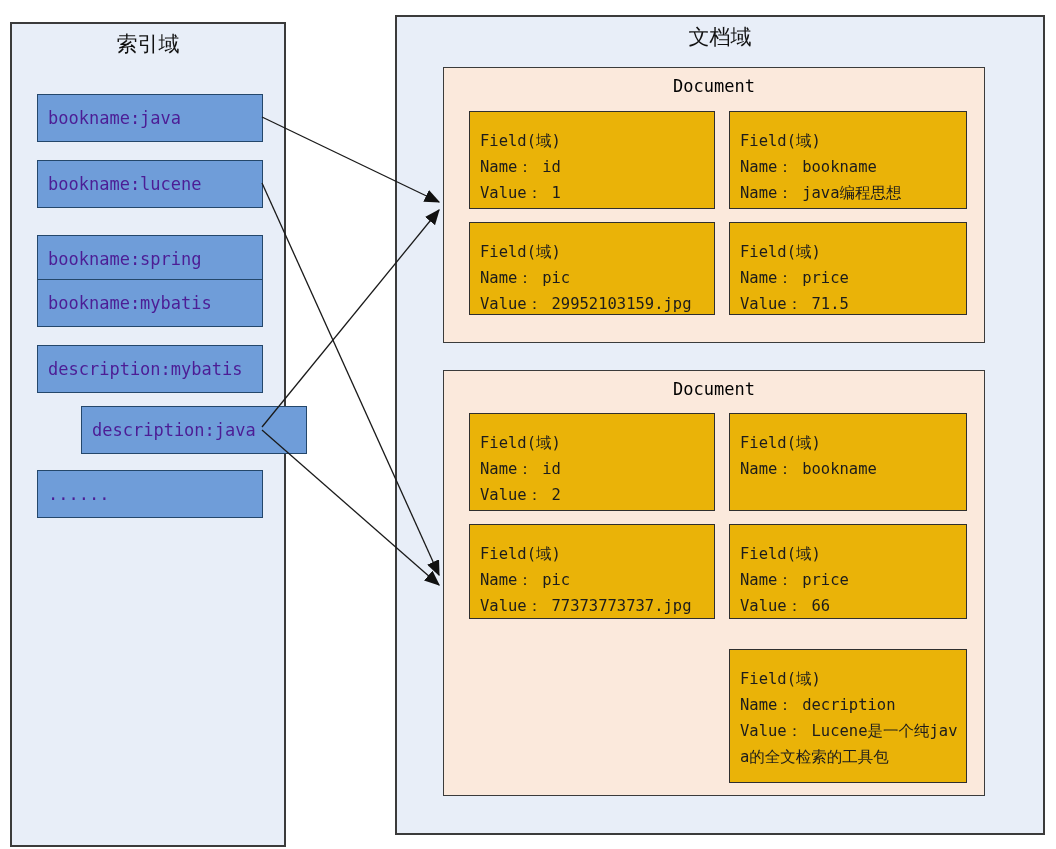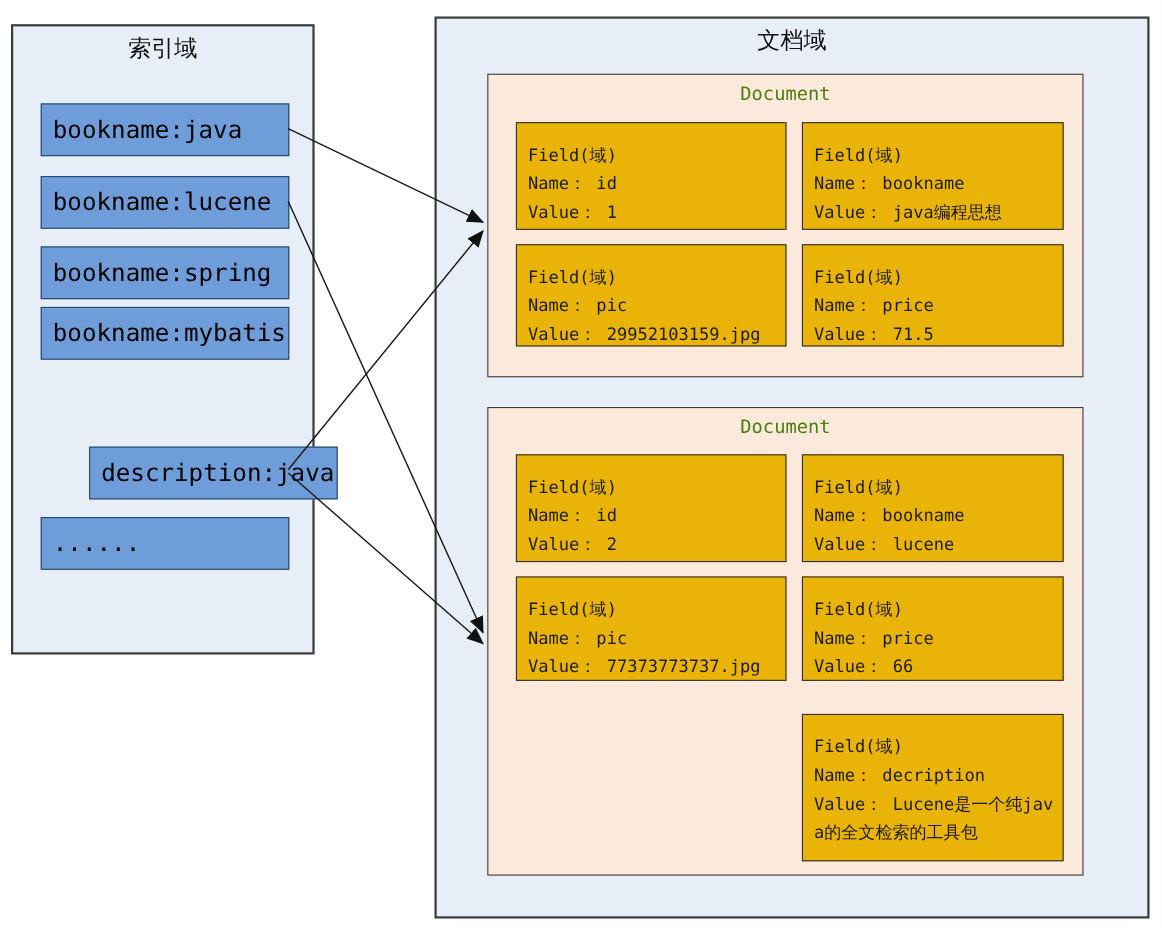--- a/index.html
+++ b/index.html
@@ -11,54 +11,57 @@
     position:absolute;background:#e8eef8;border:2px solid #3b3b3b;box-sizing:border-box;
   }
   .panel-title{
     position:absolute;top:6px;left:0;width:100%;text-align:center;
     font-family:"Liberation Serif","DejaVu Serif",serif;font-size:21px;color:#111;
   }
   .term-box{
     position:absolute;left:25px;width:226px;height:48px;background:#6f9dd9;
     border:1px solid #24476b;box-sizing:border-box;display:flex;align-items:center;
   }
-  .term-box span{font-size:22px;padding-left:10px;color:#000000;white-space:nowrap;}
+  .term-box span{font-size:17px;padding-left:10px;color:#4c1d95;white-space:nowrap;}
   .document{
     position:absolute;background:#fbe9dc;border:1.5px solid #3b3b3b;box-sizing:border-box;
   }
   .doc-title{
-    position:absolute;top:8px;left:0;width:100%;text-align:center;font-size:17px;color:#4d7c0f;
+    position:absolute;top:8px;left:0;width:100%;text-align:center;font-size:17px;color:#000000;
   }
   .field{
     position:absolute;background:#eab308;border:1.5px solid #2f2f2f;box-sizing:border-box;
     padding:16px 8px 0 10px;overflow:hidden;
   }
   .fline{font-size:15.5px;line-height:26px;word-break:break-all;}
   svg.arrows{position:absolute;left:0;top:0;pointer-events:none;}
   svg.arrows line{stroke:#1a1a1a;stroke-width:1.3;}
 </style>
 </head>
 <body>
 
 <div id="canvas">
 
-  <div class="panel" style="left:10px;top:22px;width:276px;height:573px;padding-left:28px;">
+  <div class="panel" style="left:10px;top:22px;width:276px;height:825px;padding-left:28px;">
     <div class="panel-title">索引域</div>
 
     <div class="term-box" style="top:70px;">
       <span>bookname:java</span>
       </div>
     <div class="term-box" style="top:136px;text-align:right;">
       <span>bookname:lucene</span>
       </div>
-    <div class="term-box" style="top:200px;">
+    <div class="term-box" style="top:211px;">
       <span>bookname:spring</span>
       </div>
     <div class="term-box" style="top:255px;">
       <span>bookname:mybatis</span>
+      </div>
+    <div class="term-box" style="top:321px;">
+      <span>description:mybatis</span>
       </div>
     <div class="term-box" style="top:382px;margin-left:44px;">
       <span>description:java</span>
       </div>
     <div class="term-box" style="top:446px;">
       <span>......</span>
       </div>
   </div>
 
   <div class="panel" style="left:395px;top:15px;width:650px;height:820px;">
@@ -69,21 +72,21 @@
     <div class="doc-title">Document</div>
 
     <div class="field" style="left:25px;top:43px;width:246px;height:98px;">
       <div class="fline">Field(域)</div>
       <div class="fline">Name： id</div>
       <div class="fline">Value： 1</div>
     </div>
     <div class="field" style="left:285px;top:43px;width:238px;height:98px;">
       <div class="fline">Field(域)</div>
       <div class="fline">Name： bookname</div>
-      <div class="fline">Value： java编程思想</div>
+      <div class="fline">Name： java编程思想</div>
     </div>
     <div class="field" style="left:25px;top:154px;width:246px;height:93px;">
       <div class="fline">Field(域)</div>
       <div class="fline">Name： pic</div>
       <div class="fline">Value： 29952103159.jpg</div>
     </div>
     <div class="field" style="left:285px;top:154px;width:238px;height:93px;">
       <div class="fline">Field(域)</div>
       <div class="fline">Name： price</div>
       <div class="fline">Value： 71.5</div>
@@ -94,21 +97,20 @@
     <div class="doc-title">Document</div>
 
     <div class="field" style="left:25px;top:42px;width:246px;height:98px;">
       <div class="fline">Field(域)</div>
       <div class="fline">Name： id</div>
       <div class="fline">Value： 2</div>
     </div>
     <div class="field" style="left:285px;top:42px;width:238px;height:98px;">
       <div class="fline">Field(域)</div>
       <div class="fline">Name： bookname</div>
-      <div class="fline">Value： lucene</div>
     </div>
     <div class="field" style="left:25px;top:153px;width:246px;height:95px;">
       <div class="fline">Field(域)</div>
       <div class="fline">Name： pic</div>
       <div class="fline">Value： 77373773737.jpg</div>
     </div>
     <div class="field" style="left:285px;top:153px;width:238px;height:95px;">
       <div class="fline">Field(域)</div>
       <div class="fline">Name： price</div>
       <div class="fline">Value： 66</div>

